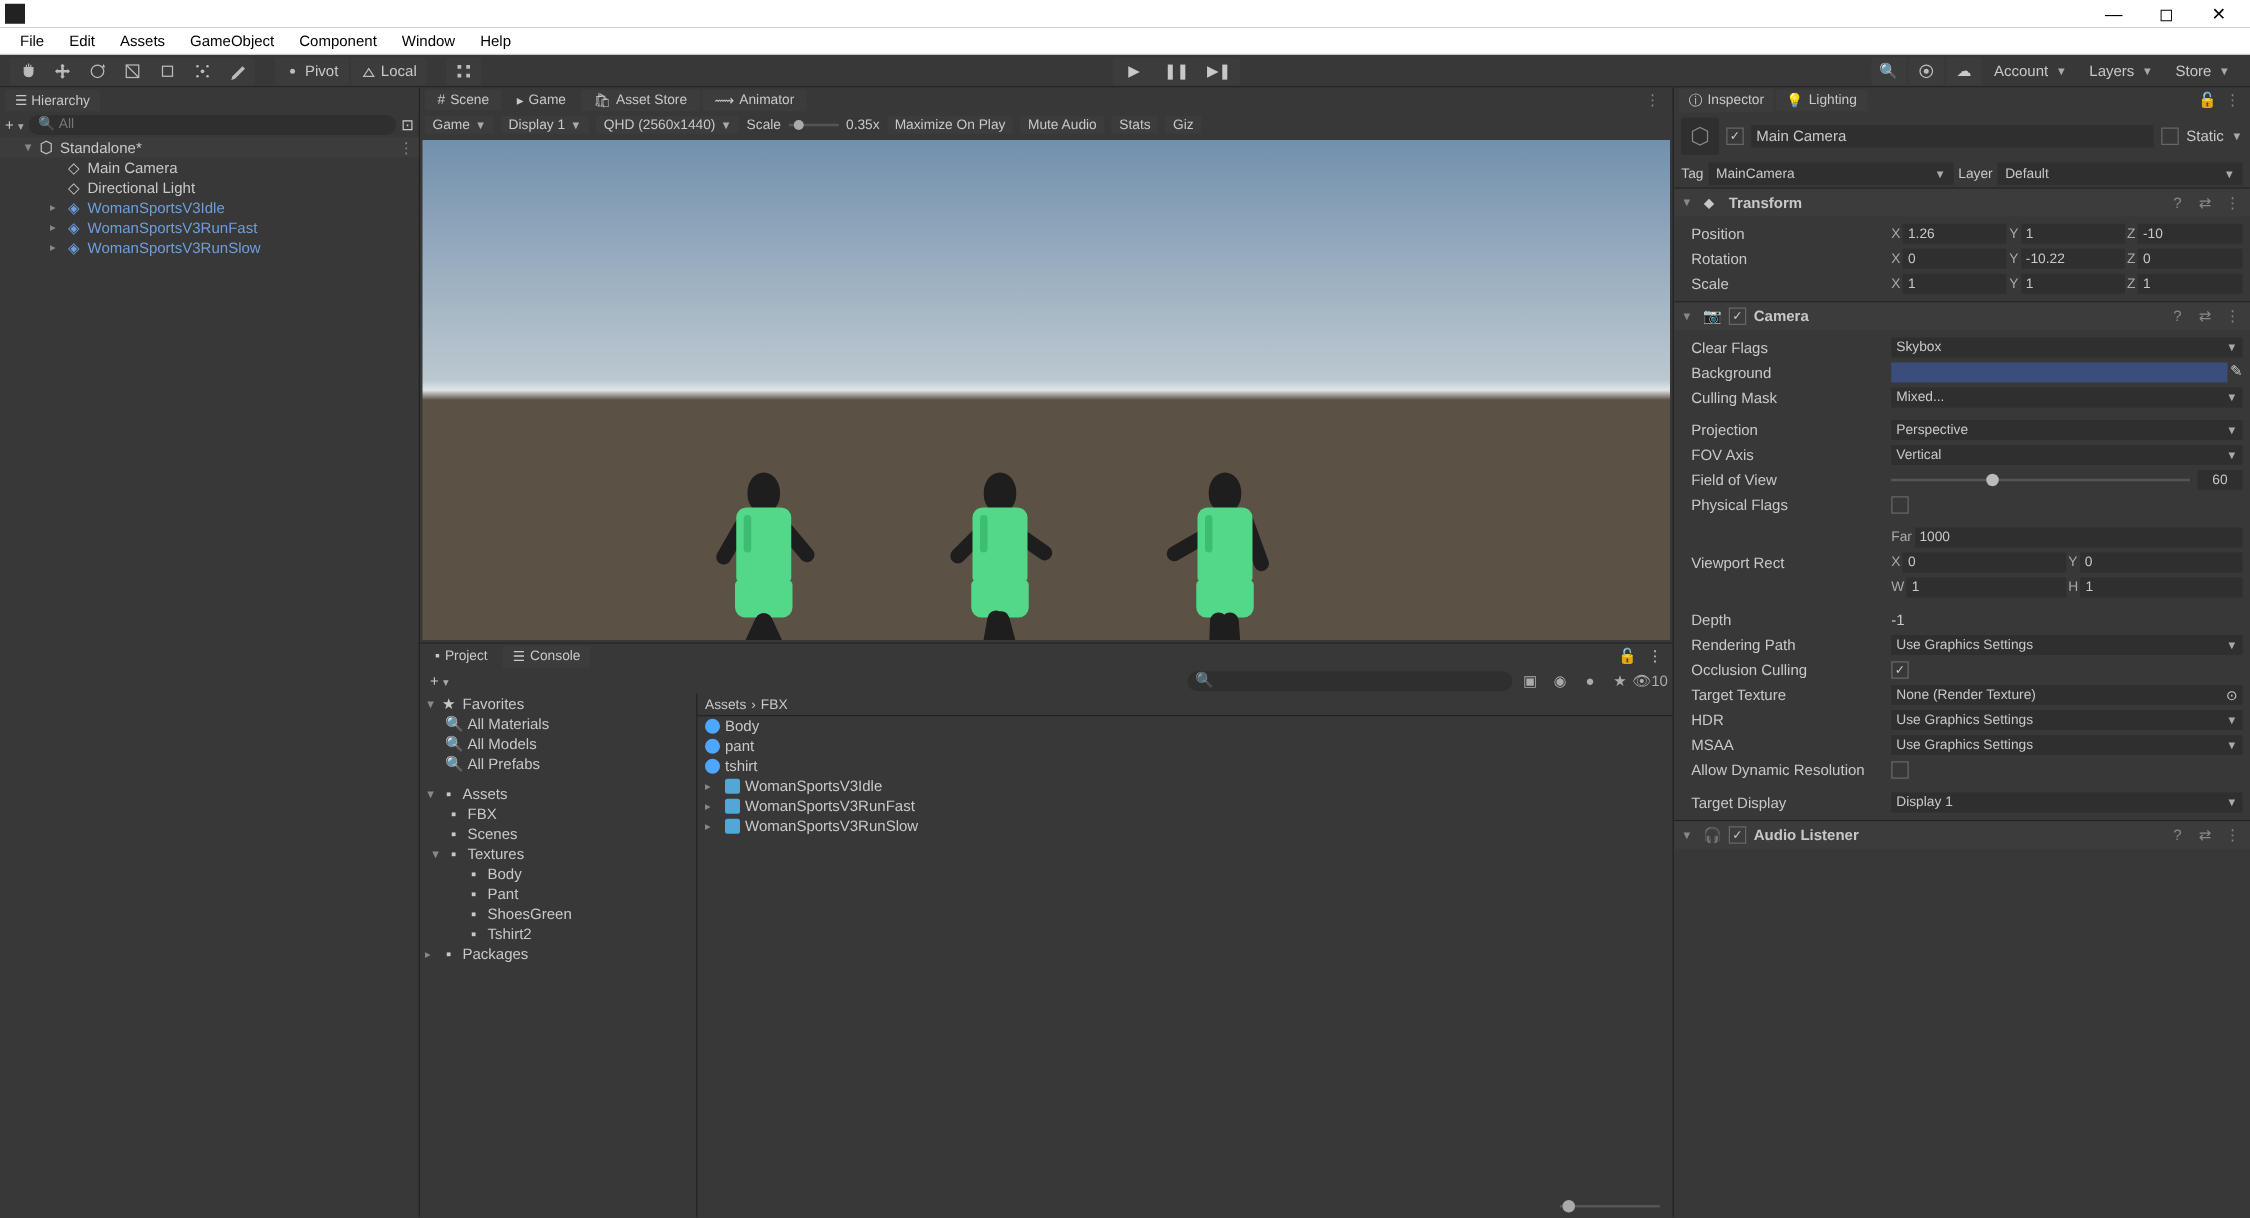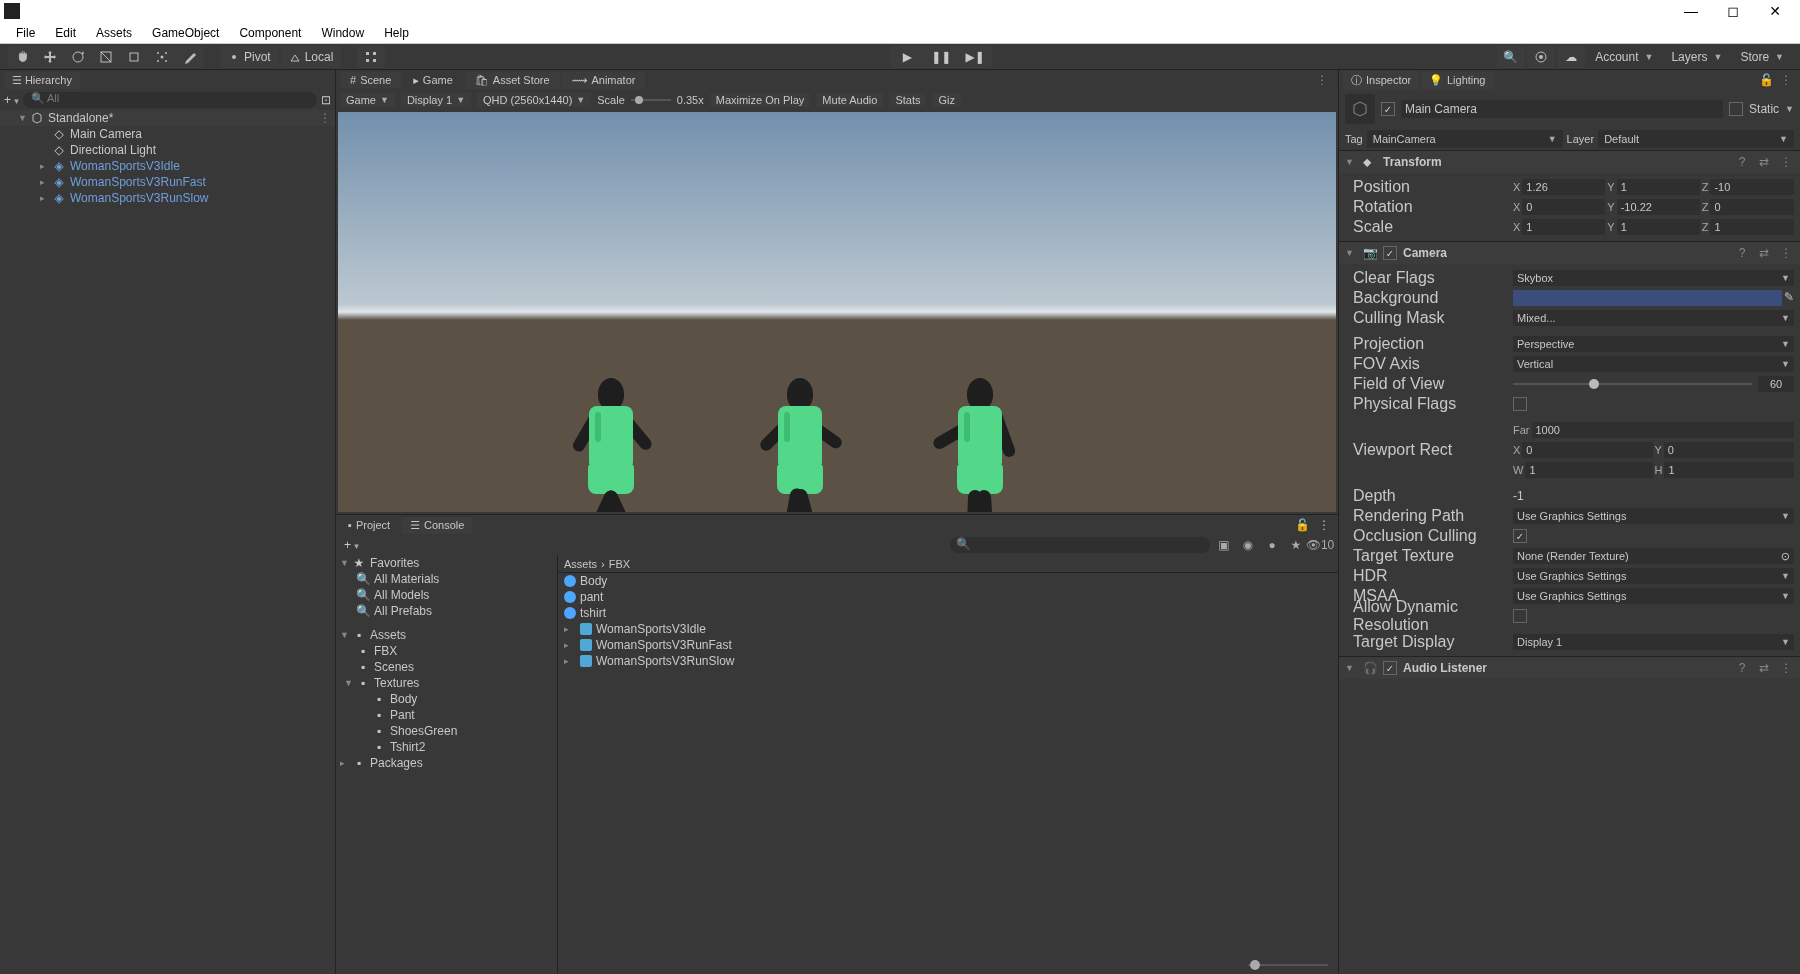--- a/index.html
+++ b/index.html
@@ -102,21 +102,21 @@
 .chk.on::after { content:"✓"; font-size:10px; color:#ccc;}
 .insp-tagrow { display: flex; align-items: center; padding: 2px 6px; gap: 4px; font-size: 11px; }
 .insp-tagrow .dd3 { flex: 1; background: #2f2f2f; height: 18px; display: flex; align-items: center; padding: 0 6px; justify-content: space-between; cursor:pointer;}
 .component { border-top: 1px solid #222; }
 .comp-header { height: 22px; background: #3c3c3c; display: flex; align-items: center; padding: 0 6px; gap: 6px; font-size: 12px; }
 .comp-header .cicon { width: 14px; height: 14px; }
 .comp-header .title { flex: 1; font-weight: bold; }
 .comp-header .hbtn { width: 16px; text-align:center; cursor:pointer; color:#888;}
 .comp-body { padding: 4px 6px; }
 .proprow { display: flex; align-items: center; height: 20px; gap: 4px; }
-.proprow .plabel { width: 164px; padding-left: 8px; font-size: 16px; }
+.proprow .plabel { width: 164px; padding-left: 8px; font-size: 12px; }
 .proprow .pval { flex: 1; display: flex; gap: 2px; }
 .vfield { flex: 1; display: flex; align-items: center; gap: 2px; }
 .vfield .vl { font-size: 11px; color: #aaa; }
 .vfield .vi { flex: 1; background: #2f2f2f; height: 16px; padding: 0 4px; display:flex; align-items:center; font-size:11px;}
 .ddfield { flex: 1; background: #2f2f2f; height: 16px; display: flex; align-items: center; padding: 0 4px; justify-content: space-between; cursor:pointer; font-size:11px;}
 .colorfield { flex: 1; background: #3b4d7a; height: 16px; cursor:pointer;}
 .slider { flex: 1; display: flex; align-items: center; gap: 6px; }
 .slider .strack { flex: 1; height: 2px; background: #555; position: relative; }
 .slider .sthumb { width: 10px; height: 10px; background: #bbb; border-radius: 50%; position: absolute; top: -4px; left: 32%; }
 .slider .sval { width: 36px; background: #2f2f2f; height: 16px; display:flex; align-items:center; justify-content:center; font-size:11px;}

